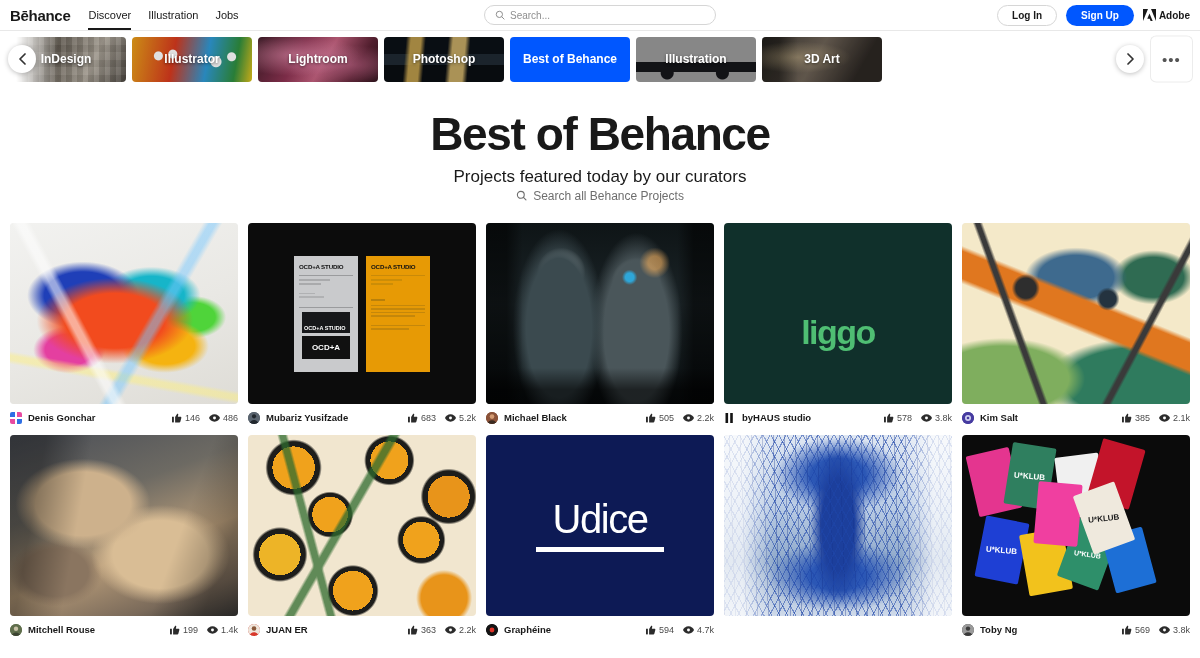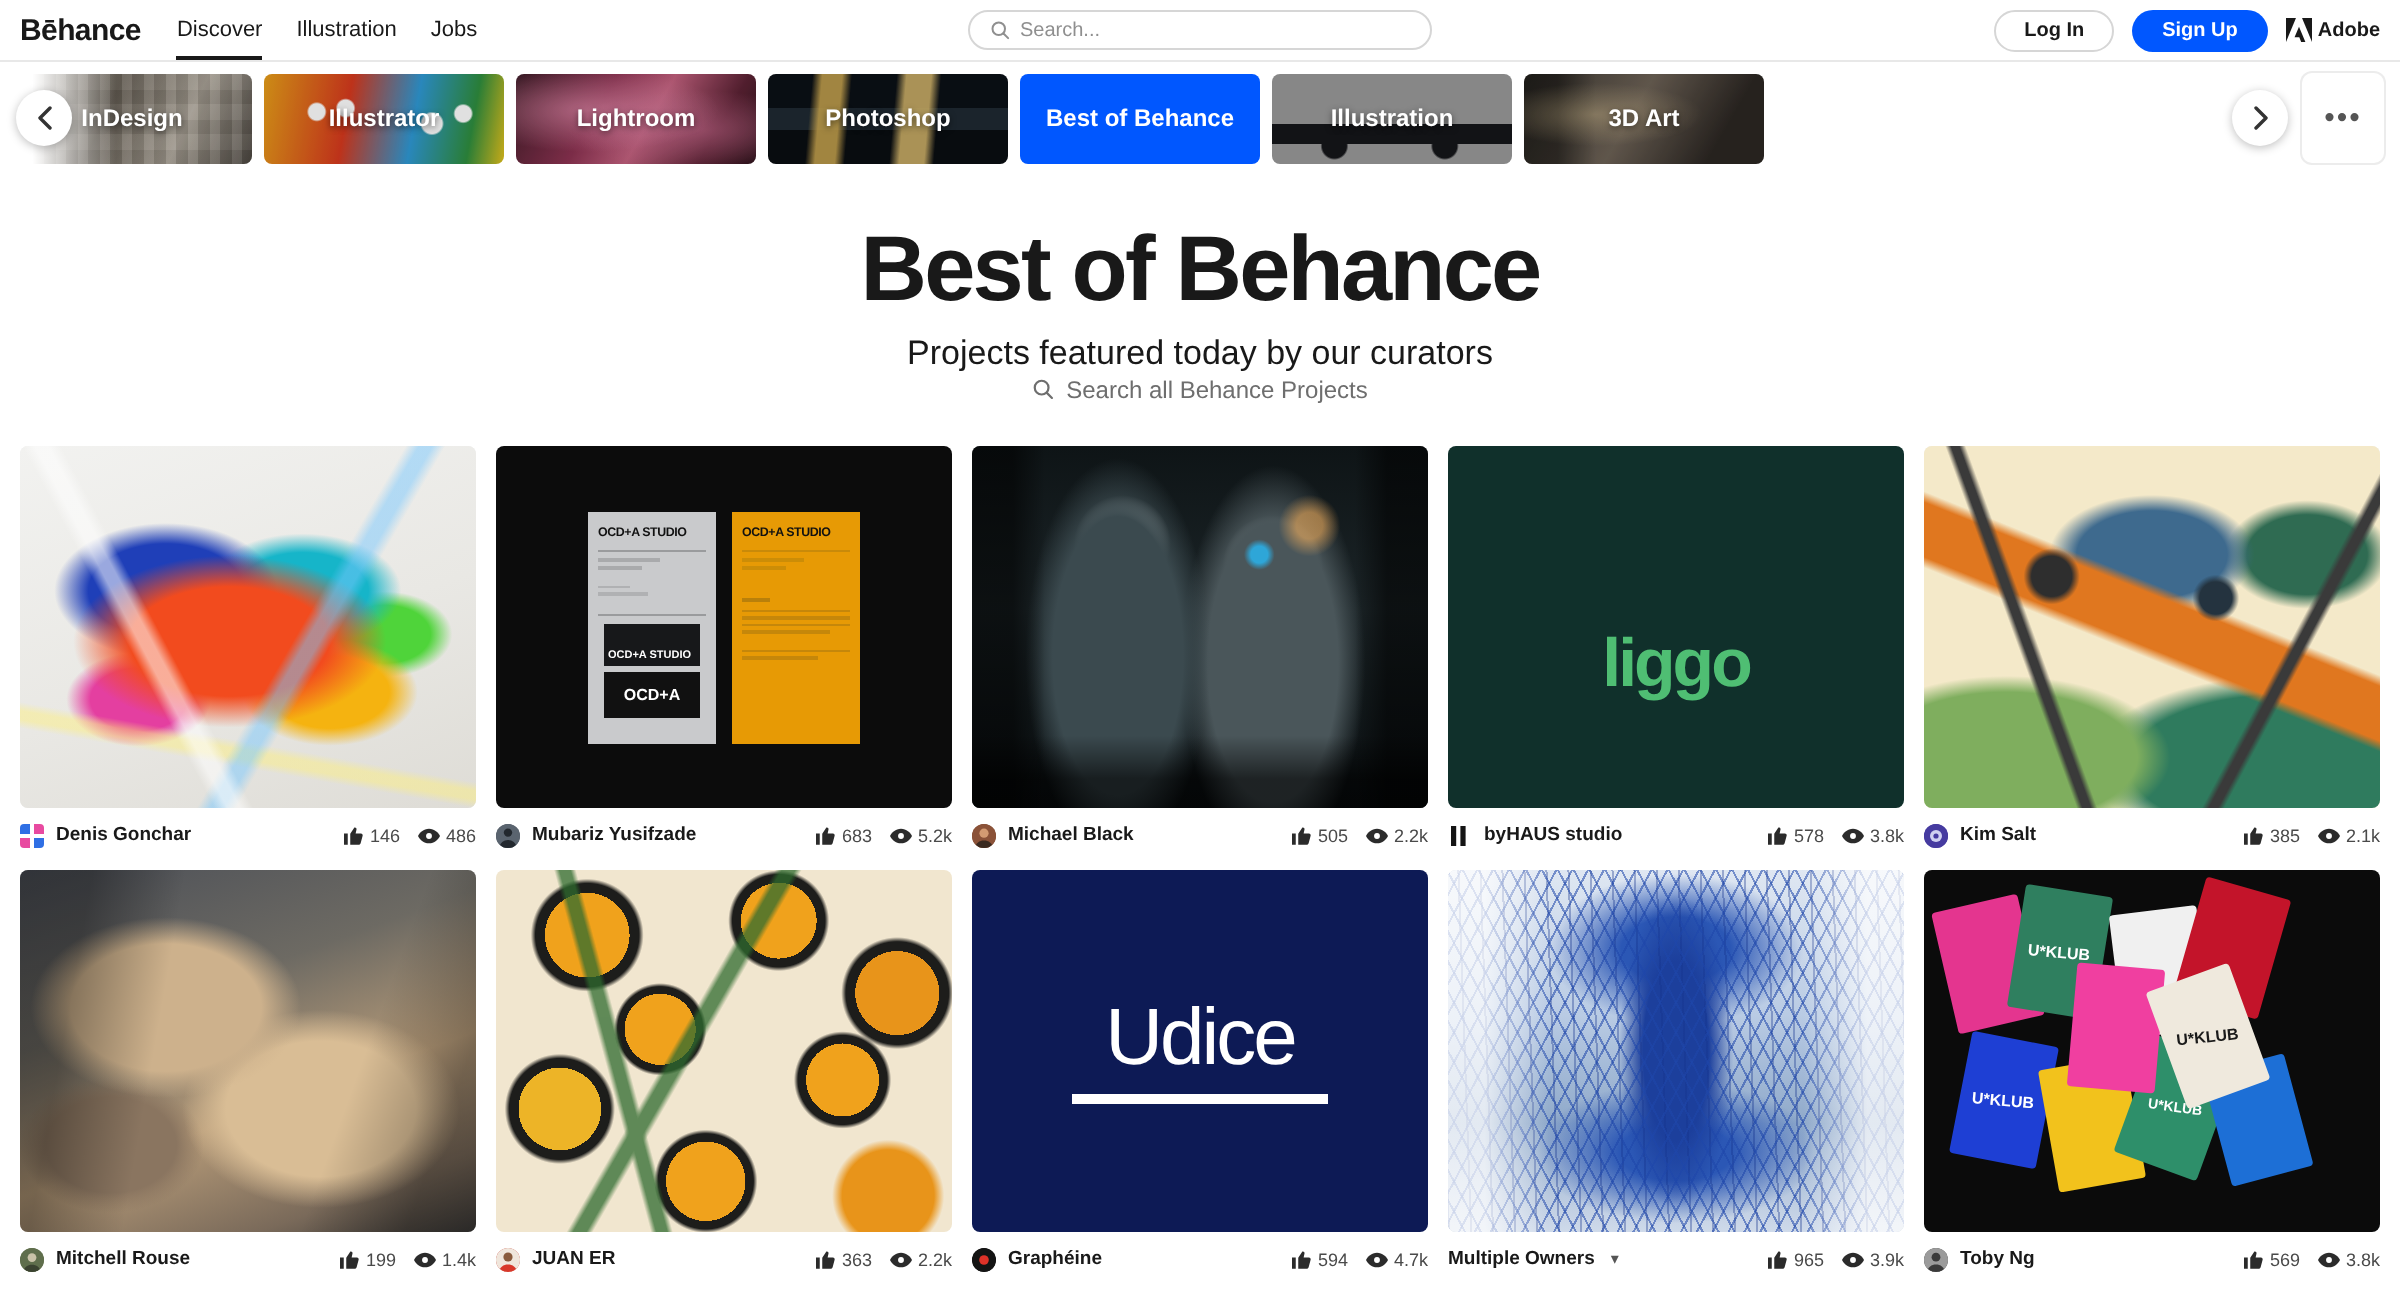--- a/index.html
+++ b/index.html
@@ -647,40 +647,20 @@
         radial-gradient(ellipse 40% 30% at 50% 22%, #2b57b5 0 30%, rgba(0,0,0,0) 70%),
         radial-gradient(ellipse 44% 28% at 50% 78%, #2b57b5 0 28%, rgba(0,0,0,0) 70%);"></div>
       <div class="fill" style="background:
         repeating-linear-gradient(62deg, rgba(30,70,170,.55) 0 1px, rgba(0,0,0,0) 1px 7px),
         repeating-linear-gradient(-62deg, rgba(30,70,170,.55) 0 1px, rgba(0,0,0,0) 1px 7px),
         repeating-linear-gradient(88deg, rgba(20,50,140,.35) 0 1px, rgba(0,0,0,0) 1px 11px);"></div>
       <div class="fill" style="background:
         linear-gradient(90deg, rgba(255,255,255,.75) 0 8%, rgba(255,255,255,0) 22%),
         linear-gradient(270deg, rgba(255,255,255,.75) 0 8%, rgba(255,255,255,0) 22%);"></div>
     </div>
-    <div class="meta">
-      <span class="owner">Multiple Owners</span>
-      <span class="caret">▾</span>
-      <div class="stats">
-        <div class="stat">
-          <svg width="10" height="10" viewBox="0 0 16 16">
-            <rect x="0" y="6" width="3" height="9" fill="#2b2b2b"></rect>
-            <path d="M5 15V6.2l3.3-5C9.4 1 10.2 1.7 10 2.7L9.3 6h4.2c1 0 1.7.9 1.4 1.8l-1.6 6c-.2.7-.8 1.2-1.5 1.2H5z" fill="#2b2b2b"></path>
-          </svg>
-          <span>965</span>
-        </div>
-        <div class="stat">
-          <svg width="11" height="10" viewBox="0 0 18 12">
-            <path d="M9 0C4.6 0 1.2 3.2 0 6c1.2 2.8 4.6 6 9 6s7.8-3.2 9-6c-1.2-2.8-4.6-6-9-6z" fill="#2b2b2b"></path>
-            <circle cx="9" cy="6" r="2.4" fill="#fff"></circle>
-          </svg>
-          <span>3.9k</span>
-        </div>
-      </div>
-    </div>
   </article>
 
   <article class="card">
     <div class="thumb" style="background:#0b0b0b;">
       <div class="fill" style="padding:6px;">
         <div style="position:absolute;left:10px;top:16px;width:44px;height:62px;background:#e4358f;transform:rotate(-13deg);border-radius:2px;"></div>
         <div style="position:absolute;left:46px;top:10px;width:44px;height:62px;background:#2f7f5f;transform:rotate(9deg);border-radius:2px;display:flex;align-items:center;justify-content:center;">
           <span style="font-size:8px;font-weight:800;color:#fff;transform:rotate(-4deg);">U*KLUB</span>
         </div>
         <div style="position:absolute;left:96px;top:20px;width:44px;height:62px;background:#f0f0f0;transform:rotate(-7deg);border-radius:2px;"></div>

